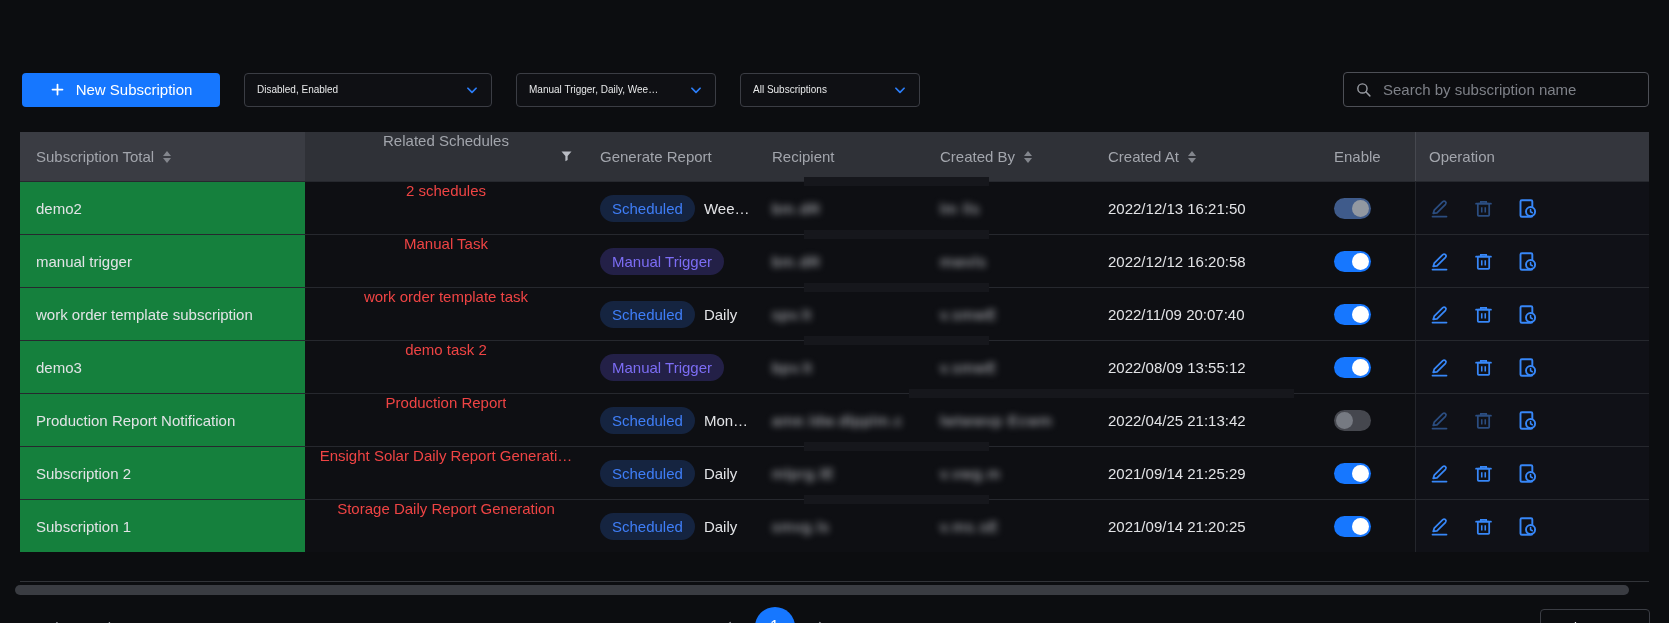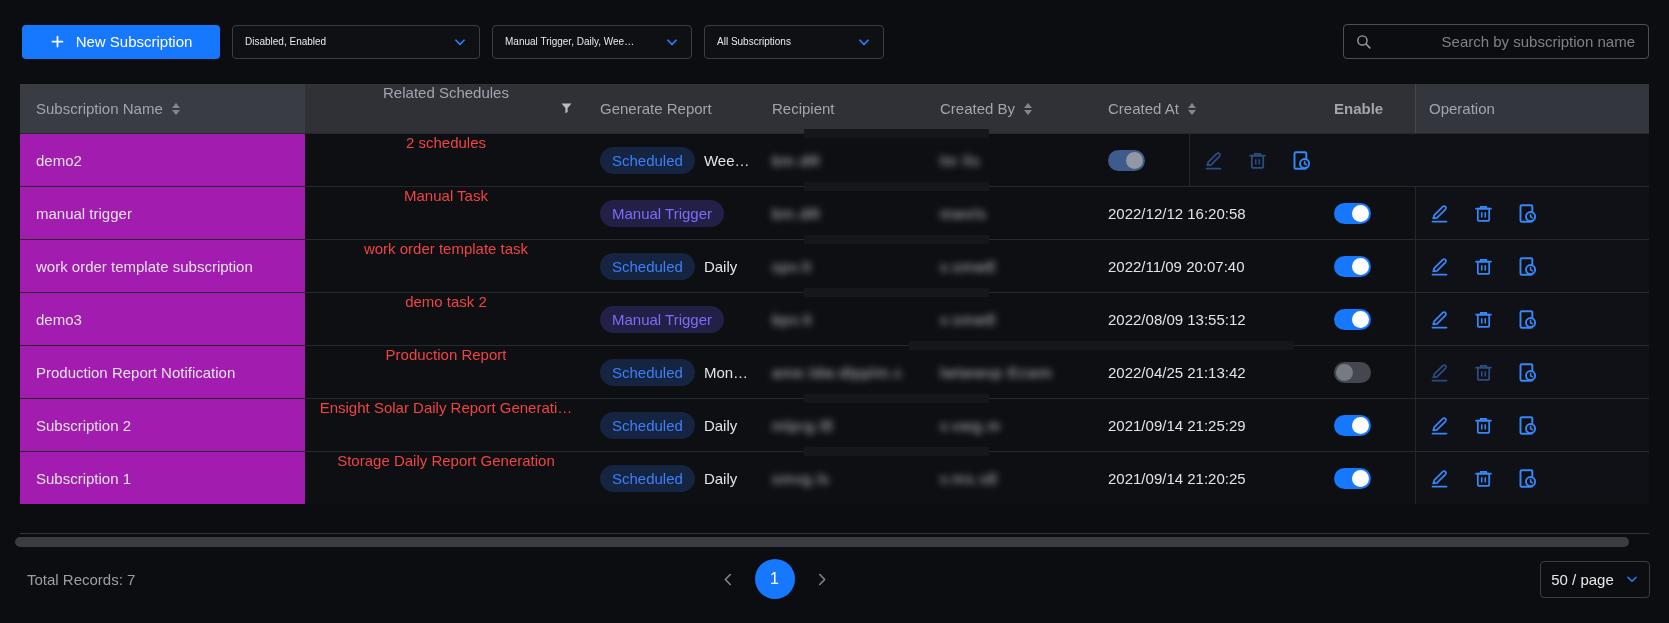--- a/index.html
+++ b/index.html
@@ -5,21 +5,21 @@
   * { box-sizing: border-box; }
   html,body { margin:0; padding:0; }
   body {
     width:1669px; height:623px; overflow:hidden;
     background:#0c0d10;
     font-family:"Liberation Sans", sans-serif;
     color:#e6e7e9;
   }
 
   
-  .topbar { display:flex; align-items:center; gap:12px; padding:24px 20px 0 22px; }
+  .topbar { display:flex; align-items:center; gap:24px; padding:24px 20px 0 22px;margin-top:48px; }
   .btn-primary {
     display:flex; align-items:center; justify-content:center; gap:11px;
     min-width:198px; height:34px; padding:0 18px;
     background:#1677ff; color:#fff; border:none; border-radius:4px;
     font-size:15px; font-family:inherit; cursor:pointer; white-space:nowrap;
   }
   .select {
     display:flex; align-items:center; height:34px; padding:0 12px;
     border:1px solid #3b3d44; border-radius:4px; background:#0f1014;
     font-size:10px; color:#e8e9ea; cursor:pointer; white-space:nowrap;
@@ -28,50 +28,50 @@
   .sel-status { width:248px; }
   .sel-type   { width:200px; }
   .sel-scope  { width:180px; }
   .searchbox {
     margin-left:auto; display:flex; align-items:center; gap:9px;
     width:306px; height:35px; padding:0 11px;
     border:1px solid #4d4f56; border-radius:4px; background:transparent;
   }
   .searchbox input {
     flex:1; min-width:0; background:transparent; border:none; outline:none;
-    color:#d6d8db; font-size:15px; font-family:inherit;text-align:right;
+    color:#d6d8db; font-size:15px; font-family:inherit;
   }
   .searchbox input::placeholder { color:#7e8188; }
 
   
   .table { margin:25px 20px 0; }
   .thead { display:flex; height:49px; background:#2f3137; }
   .th {
     display:flex; align-items:center; padding:0 13px;
     color:#a2a5ac; font-size:15px; white-space:nowrap;
   }
   .th-name { background:#3a3c43; padding-left:16px; }
   .th-op   { background:#34363d; border-left:1px solid #46484f; }
 
   .c1 { width:285px; } .c2 { width:282px;flex-direction:column; } .c3 { width:172px; }
   .c4 { width:168px; } .c5 { width:168px; } .c6 { width:226px; }
-  .c7 { width:94px;font-weight:bold;  } .c8 { flex:1; min-width:0; }
+  .c7 { width:94px;  } .c8 { flex:1; min-width:0; }
 
   .sorter { display:inline-flex; flex-direction:column; gap:2px; margin-left:9px; }
   .sorter i { display:block; width:0; height:0; border-left:4.5px solid transparent; border-right:4.5px solid transparent; }
   .sorter .up   { border-bottom:5px solid #83868d; }
   .sorter .down { border-top:5px solid #83868d; }
   .funnel { margin-left:auto; display:flex; }
 
   .tr { display:flex; height:53px; background:#0e0f13; border-top:1px solid #26282e; }
   .td {
     display:flex; align-items:center; padding:0 13px;
     font-size:15px; color:#e2e3e6; min-width:0; white-space:nowrap;
   }
-  .td-name { background:#a21caf; padding-left:16px; overflow:hidden;align-items:center; }
+  .td-name { background:#15803d; padding-left:16px; overflow:hidden;align-items:center; }
   .td-op   { background:#101117; border-left:1px solid #24262c; }
 
   .link { color:#ef4444; text-decoration:none; cursor:pointer; overflow:hidden; }
   .badge {
     height:27px; display:inline-flex; align-items:center; padding:0 12px;
     border-radius:14px; font-size:15px;
   }
   .badge-scheduled { color:#3f7ef7; background:#152440; }
   .badge-manual    { color:#7c6df4; background:#232047; }
   .freq { margin-left:9px; }
@@ -166,21 +166,21 @@
           <path d="M15.6 15.6L21 21" stroke="#9a9da4" stroke-width="2" stroke-linecap="round"></path>
         </svg>
     </span>
     <input type="text" value="" placeholder="Search by subscription name" style="">
   </div>
 </div>
 
 <div class="table">
   <div class="thead">
     <div class="th th-name c1">
-      <span>Subscription Name</span>
+      <span>Subscription Total</span>
       <span class="sorter">
           <i class="up"></i>
           <i class="down"></i>
         </span>
     </div>
     <div class="th c2">
       <span>Related Schedules</span>
       <span class="funnel">
         <svg width="15" height="15" viewBox="0 0 24 24">
             <path d="M4 4h16l-6.2 7.2v6.3l-3.6 1.9v-8.2L4 4z" fill="#b9bcc3"></path>
@@ -226,20 +226,23 @@
     <div class="td c3">
       <span class="badge badge-scheduled">Scheduled</span>
       <span class="freq">Wee…</span>
     </div>
     <div class="td td-recipient c4">
       <span class="masked">bm.dR</span>
     </div>
     <div class="td c5">
       <span class="masked">lm lls</span>
     </div>
+    <div class="td c6">
+      <span>2022/12/13 16:21:50</span>
+    </div>
     <div class="td c7">
       <div class="toggle toggle-on-dim"></div>
     </div>
     <div class="td td-op c8 dimmed">
       <div class="ops">
         <button class="op op-edit">
           <svg viewBox="0 0 24 24">
                 <path d="M4.8 17.6l1.2-3.7 9.8-9.8a2.2 2.2 0 013.1 3.1l-9.8 9.8-4.3.6z" fill="none" stroke="currentColor" stroke-width="2" stroke-linejoin="round"></path>
                 <path d="M4 21.2h16" stroke="currentColor" stroke-width="2" stroke-linecap="round"></path>
               </svg>

